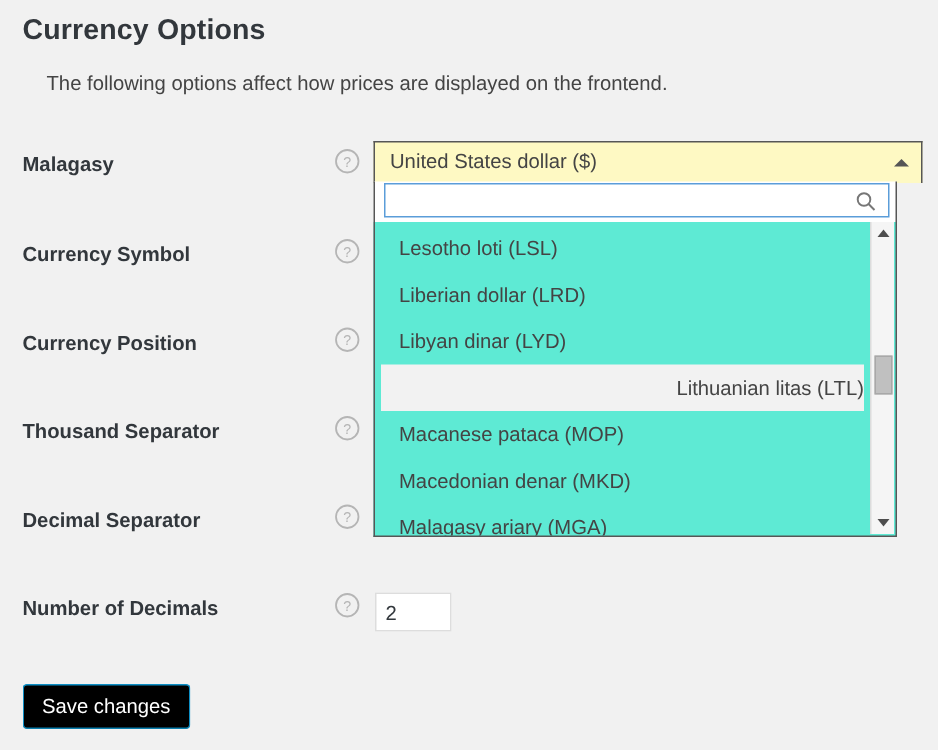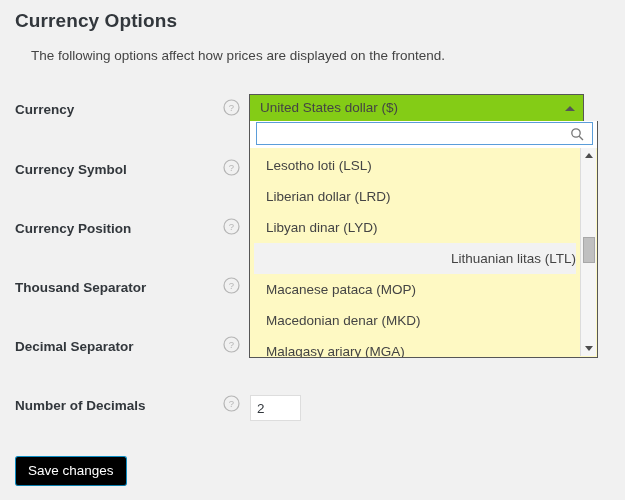--- a/index.html
+++ b/index.html
@@ -71,23 +71,23 @@
     position: absolute;
     left: 249px;
     top: 94px;
     width: 351px;
     height: 265px;
   }
   .select-box {
     position: absolute;
     left: 0;
     top: 0;
-    width: 335px;
+    width: 366px;
     height: 28px;
-    background: #84cc16;
+    background: #fef9c3;
     border: 1px solid #565656;
     border-bottom: none;
     box-sizing: border-box;
   }
   .select-text {
     position: absolute;
     left: 10px;
     top: 5px;
     font-size: 13.5px;
     color: #444;
@@ -140,21 +140,21 @@
     pointer-events: none;
   }
 
   
   .select-results {
     position: absolute;
     left: 0;
     top: 54px;
     width: 349px;
     height: 210px;
-    background: #fef9c3;
+    background: #5eead4;
     border: 1px solid #565656;
     border-top: none;
     box-sizing: border-box;
     overflow: hidden;
   }
   .results-inner {
     position: absolute;
     left: 0;
     top: 0;
     width: 330px;
@@ -262,21 +262,21 @@
 </style>
 </head>
 <body>
 
 <div class="page">
 
   <div class="page-title">Currency Options</div>
   <div class="page-desc">The following options affect how prices are displayed on the frontend.</div>
 
   <div class="form-row" style="top:101px;">
-    <div class="row-label">Currency</div>
+    <div class="row-label">Malagasy</div>
     <span class="help-icon">
       <svg width="17" height="17" viewBox="0 0 17 17">
           <circle cx="8.5" cy="8.5" r="7.5" fill="none" stroke="#b5b5b5" stroke-width="1.2"></circle>
           <text x="8.5" y="12" font-size="9.5" font-family="Liberation Sans, sans-serif" fill="#b5b5b5" text-anchor="middle">?</text>
         </svg>
     </span>
   </div>
 
   <div class="form-row" style="top:161px;">
     <div class="row-label">Currency Symbol</div>

